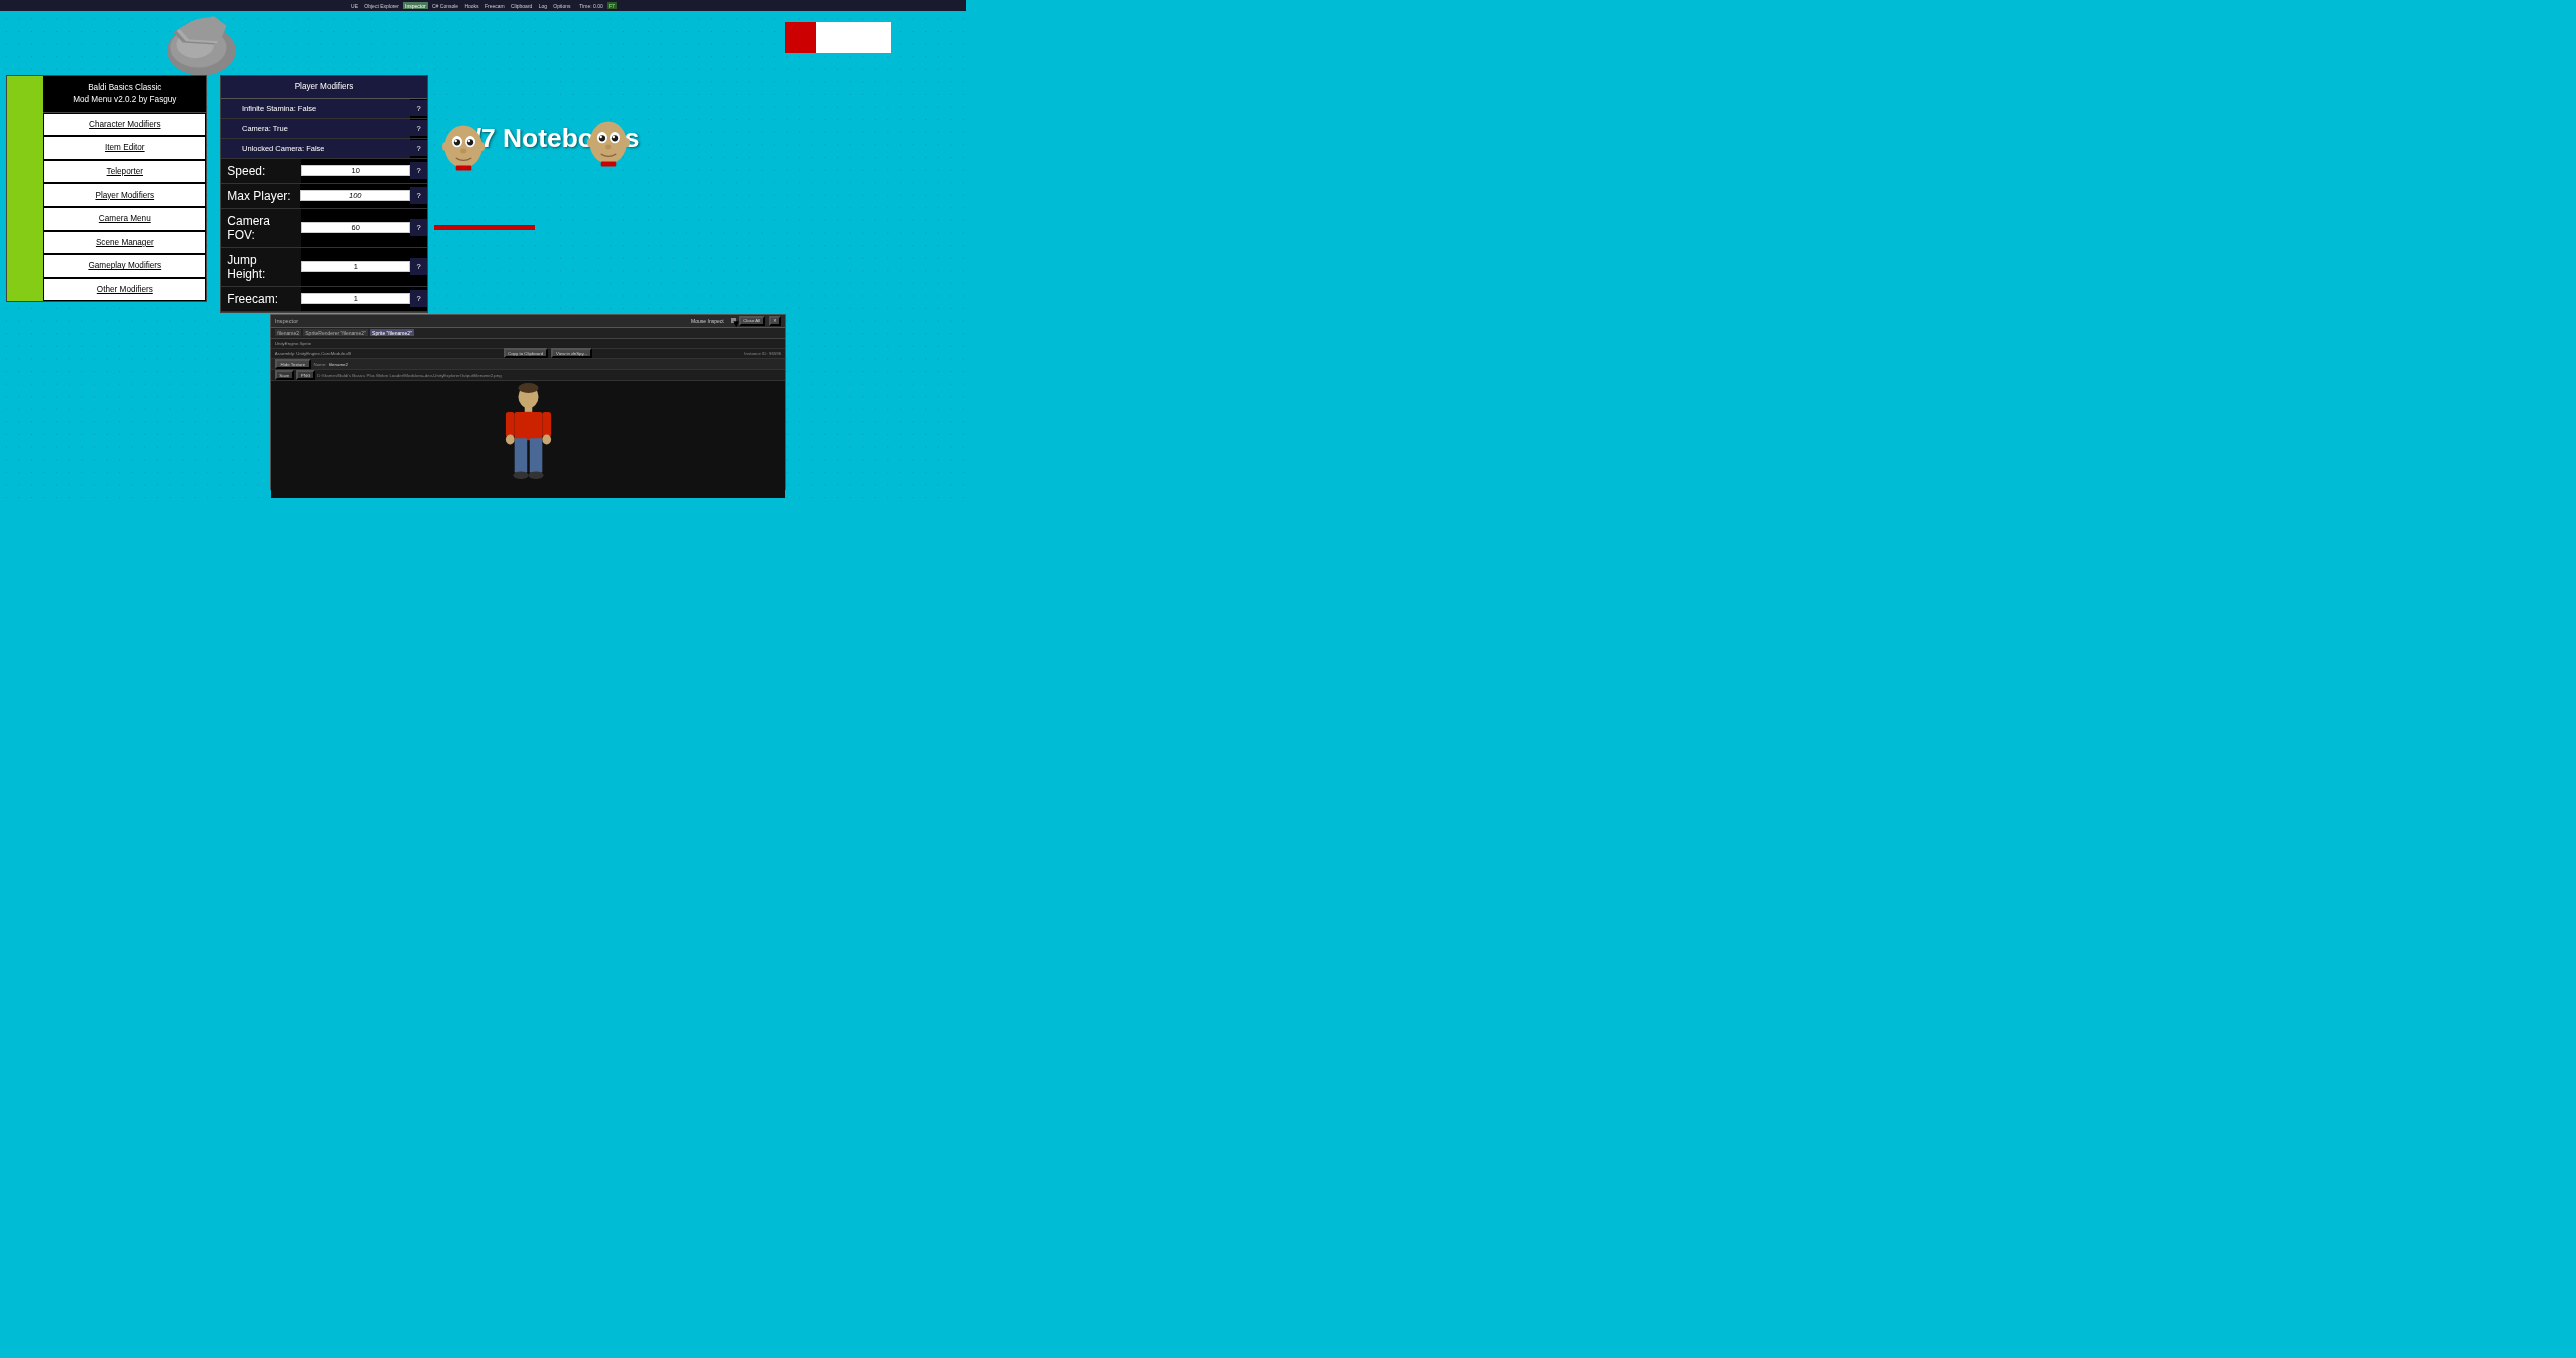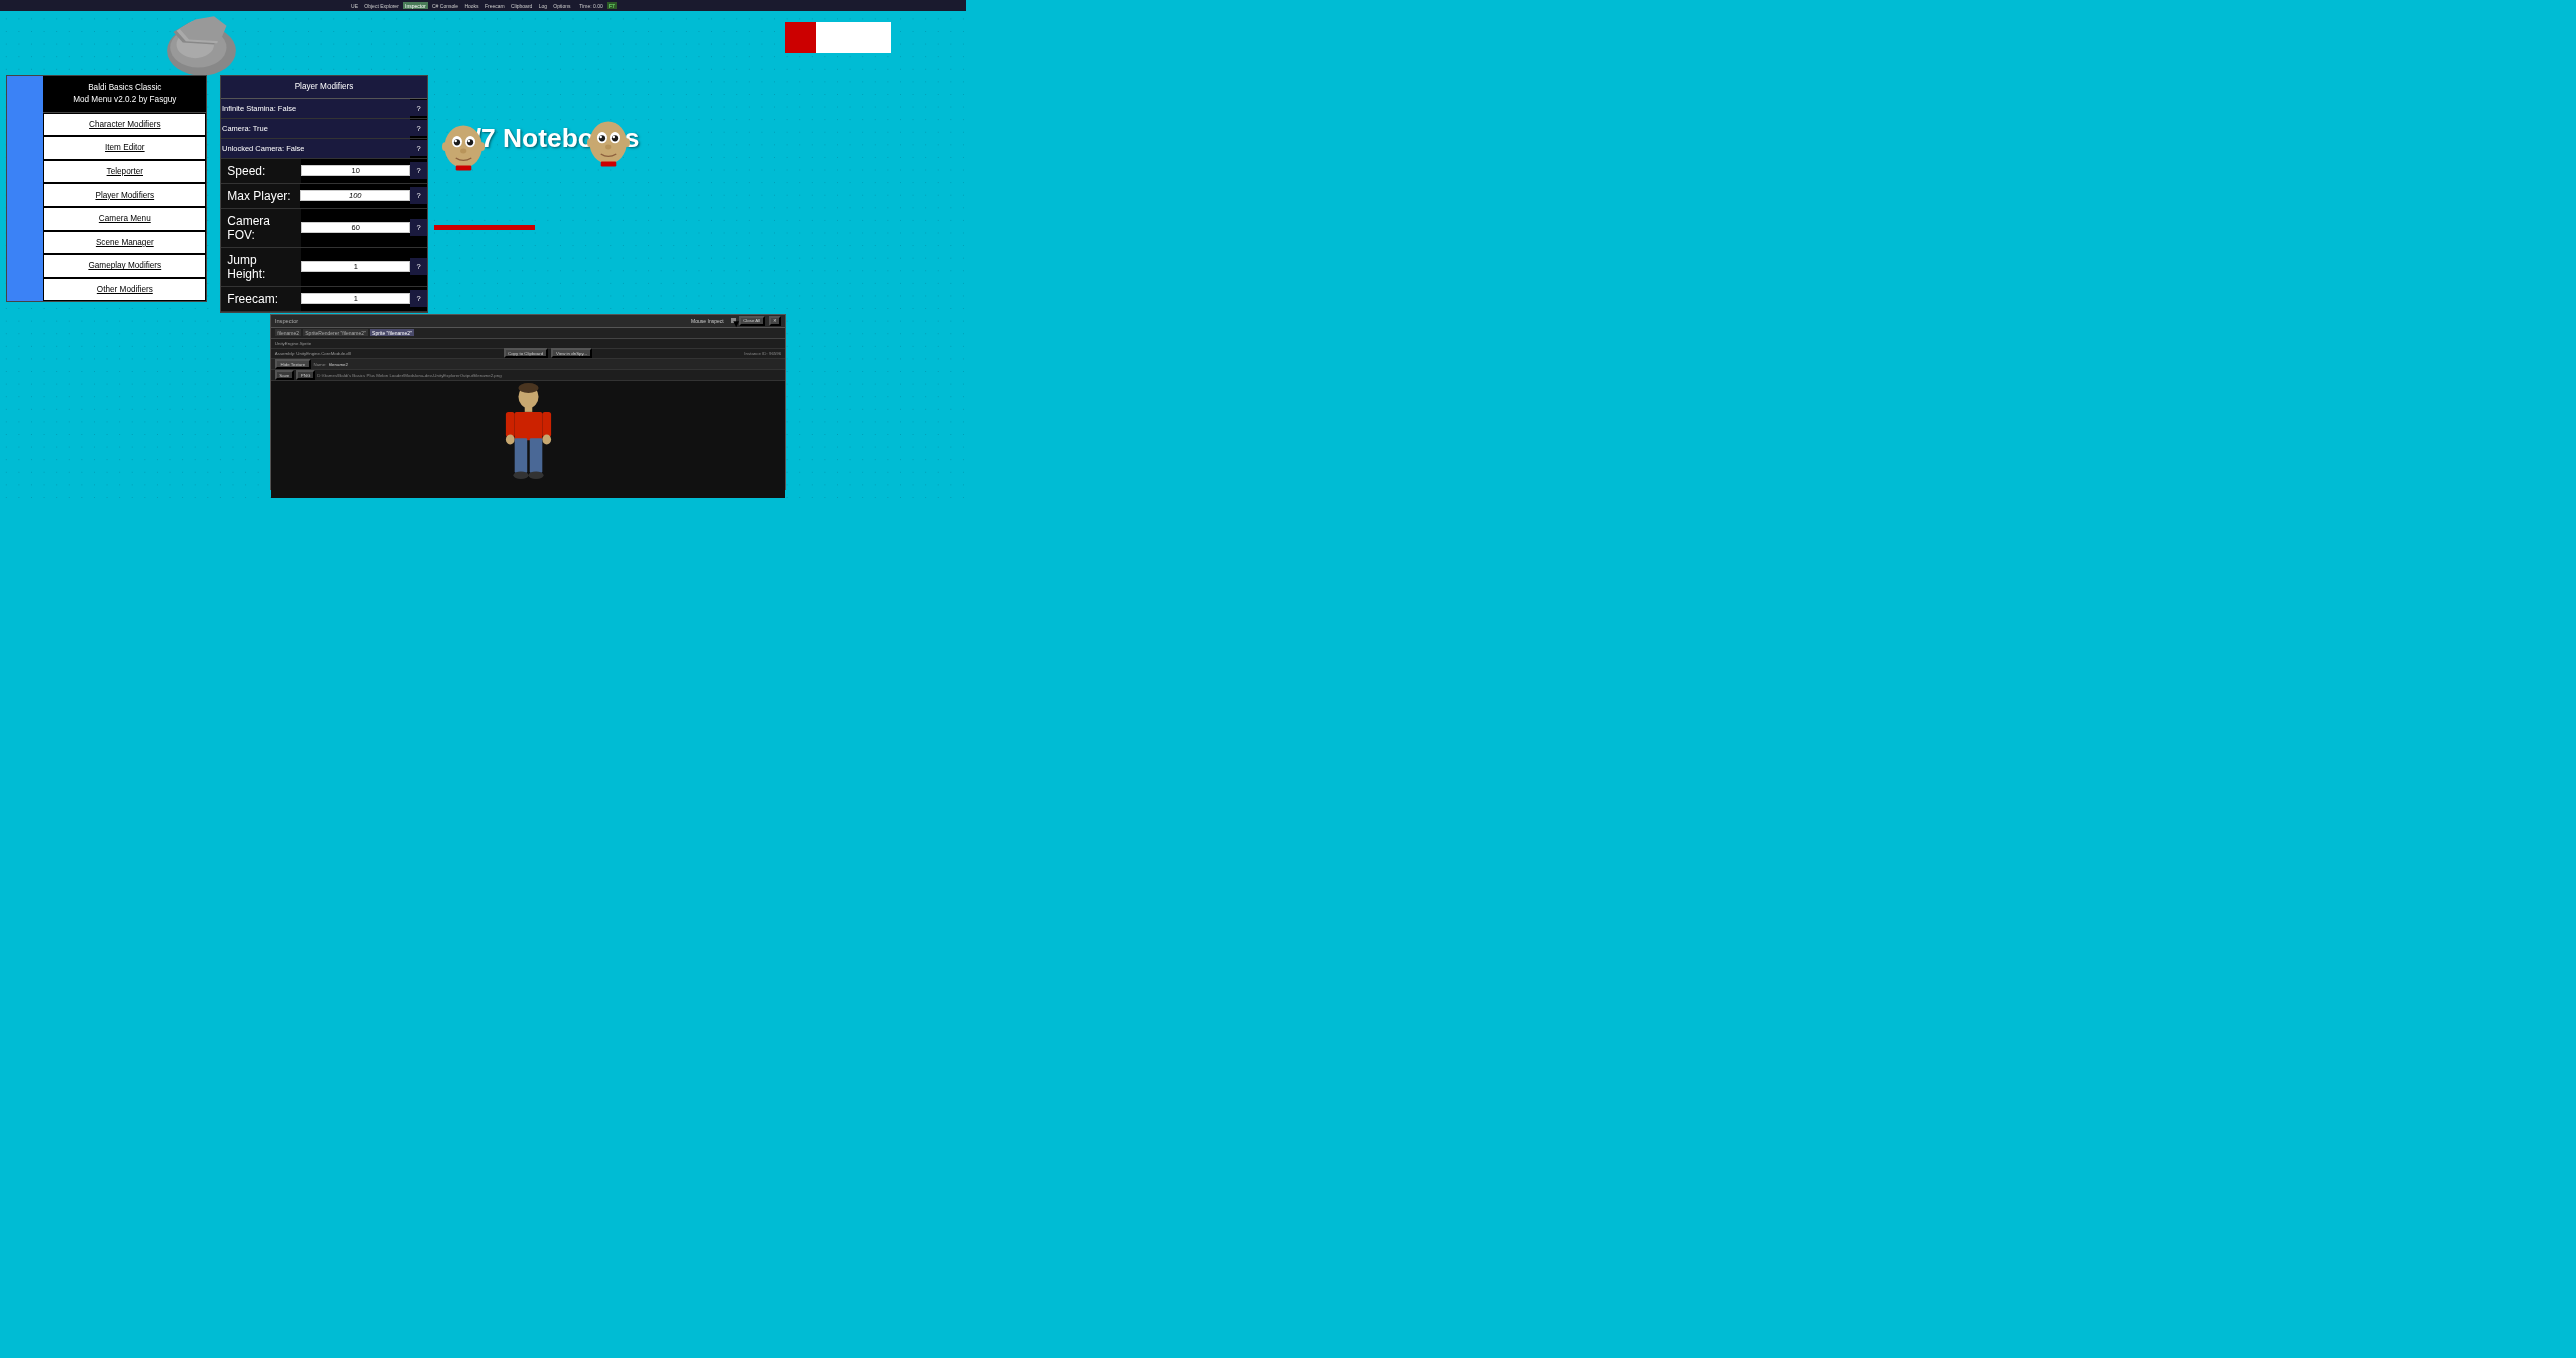--- a/index.html
+++ b/index.html
@@ -64,21 +64,21 @@
       font-size: 5px;
       padding: 0.6px 2.5px;
     }
 
     
     .mod-menu {
       position: absolute;
       top: 75px;
       left: 6.3px;
       width: 201px;
-      background: #3b82f6;
+      background: #84cc16;
       border: 1.3px solid #444;
       z-index: 10;
       padding-left: 36px;
     }
 
     .mod-menu-title {
       background: #000;
       color: white;
       text-align: center;
       padding: 6.3px;
@@ -131,21 +131,21 @@
       color: white;
       background: #111;
       padding: 5px 6.3px;
       font-size: 12px;
     }
 
     .mod-label-toggle {
       flex: 1;
       color: white;
       background: #1a1a3e;
-      padding: 5px 1px;
+      padding: 5px 21px;
       font-size: 7.5px;
       cursor: pointer;
     }
 
     .mod-value {
       background: white;
       color: black;
       padding: 0 5px;
       font-size: 7.5px;
       min-width: 25px;

